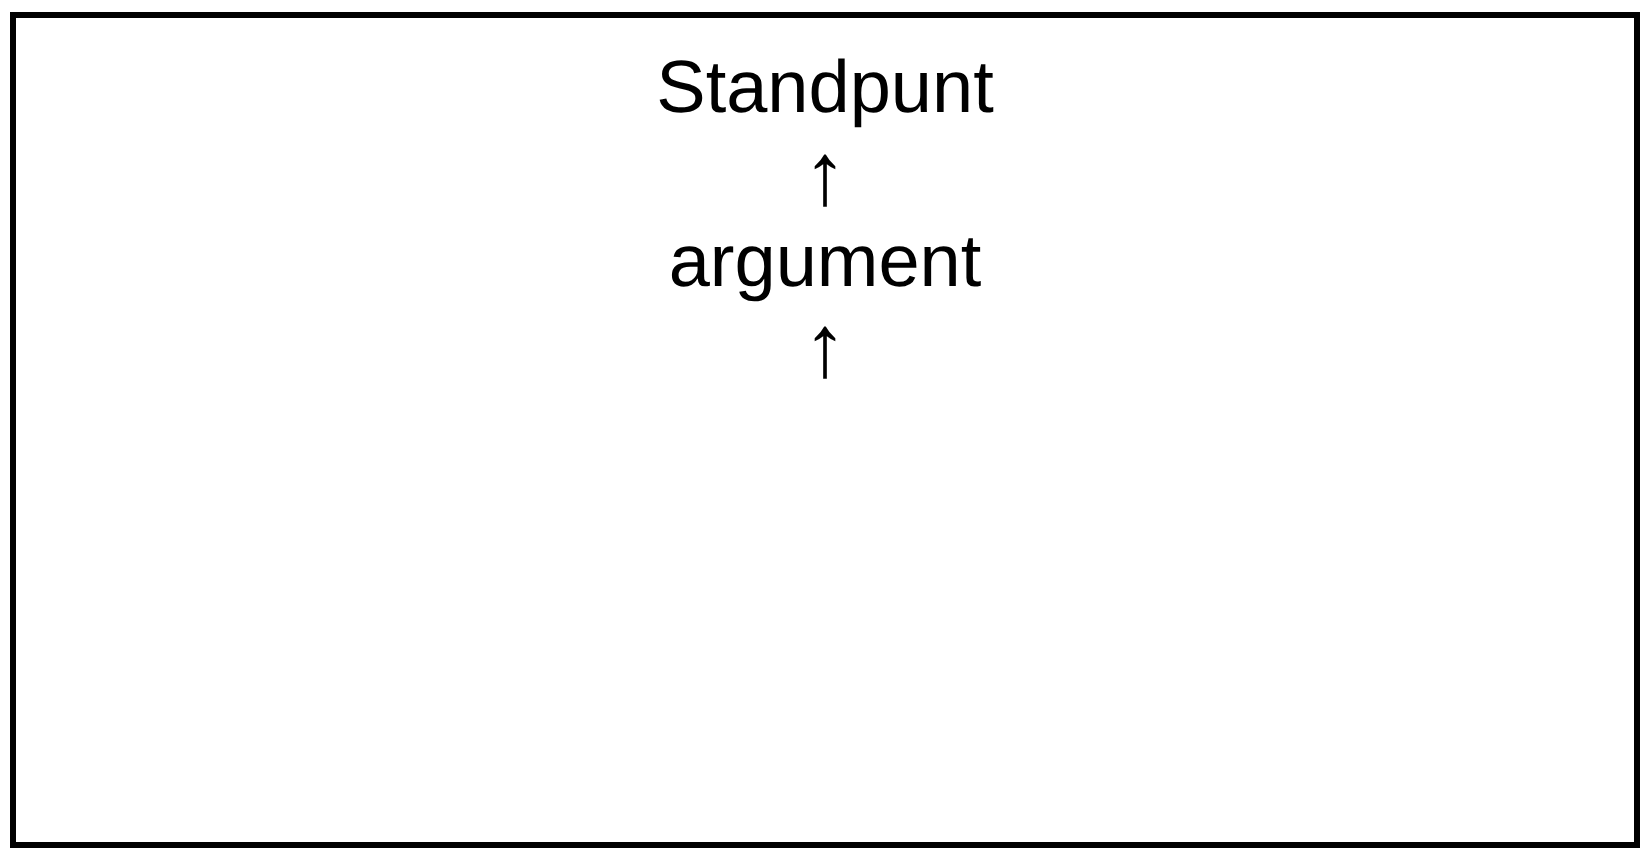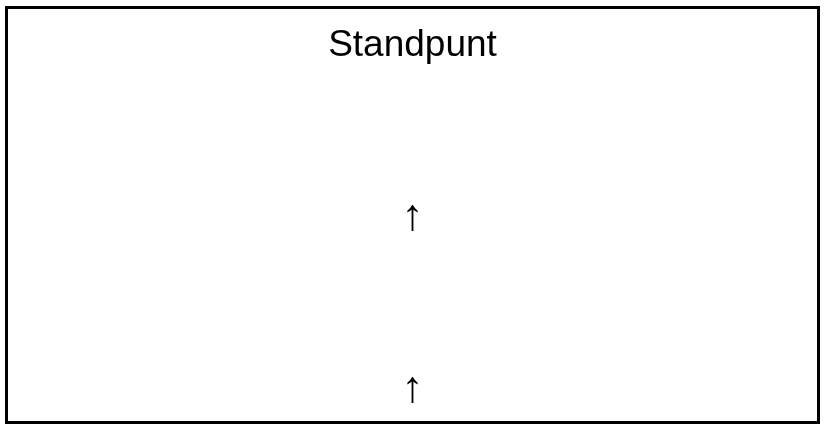--- a/index.html
+++ b/index.html
@@ -18,21 +18,20 @@
     position: absolute;
     left: 5px;
     top: 6px;
     right: 6px;
     bottom: 10px;
     border: 3px solid #000000;
     background: #ffffff;
     display: flex;
     flex-direction: column;
     align-items: center;
-    justify-content: space-between;
     padding: 14px 0 12px 0;
     box-sizing: border-box;
   }
   .node {
     font-size: 37px;
     line-height: 1.15;
     color: #000000;
     text-align: center;
     white-space: nowrap;
   }
@@ -45,16 +44,17 @@
   }
 </style>
 </head>
 <body>
 
 <div class="frame">
   <div class="node">Standpunt</div>
 
   <div class="arrow">↑</div>
 
+  <div class="node">argument</div>
 
   <div class="arrow">↑</div>
 
 </div>
 
 </body></html>

